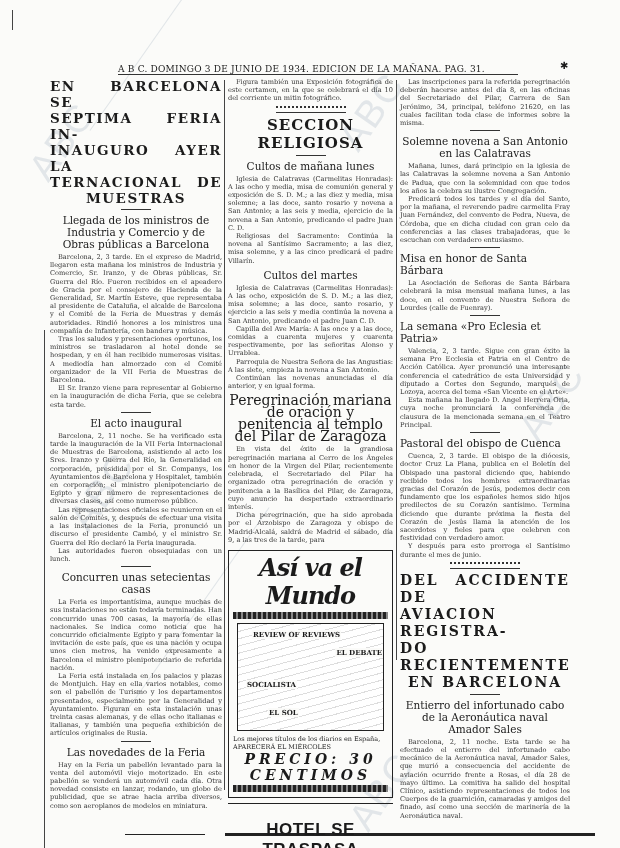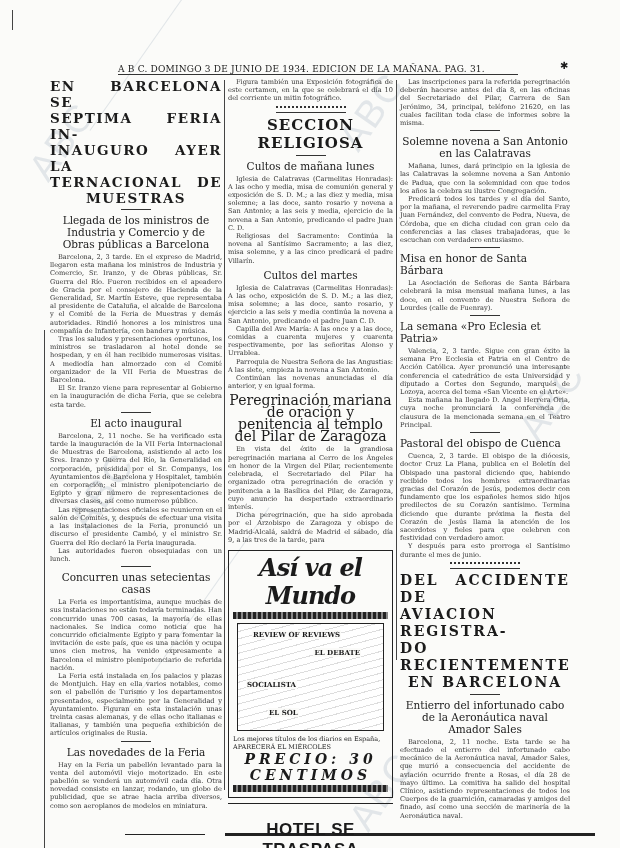--- a/index.html
+++ b/index.html
@@ -104,21 +104,21 @@
   <p class="body">Continúan las novenas anunciadas el día anterior, y en igual forma.</p>
   <div class="h2" style="font-size:14px">Peregrinación mariana de oración y penitencia al templo del Pilar de Zaragoza</div>
   <p class="body">En vista del éxito de la grandiosa peregrinación mariana al Cerro de los Ángeles en honor de la Virgen del Pilar, recientemente celebrada, el Secretariado del Pilar ha organizado otra peregrinación de oración y penitencia a la Basílica del Pilar, de Zaragoza, cuyo anuncio ha despertado extraordinario interés.</p>
   <p class="body">Dicha peregrinación, que ha sido aprobada por el Arzobispo de Zaragoza y obispo de Madrid-Alcalá, saldrá de Madrid el sábado, día 9, a las tres de la tarde, para</p>
 
   <div class="ad">
     <div class="ad-title">Así va el Mundo</div>
     <div class="ad-band"></div>
     <div class="ad-box">
       <span style="left:14px;top:6px">REVIEW OF REVIEWS</span>
-      <span style="right:22px;top:24px">EL DEBATE</span>
+      <span style="right:0;top:24px">EL DEBATE</span>
       <span style="left:8px;top:56px">SOCIALISTA</span>
       <span style="left:30px;top:84px">EL SOL</span>
     </div>
     <div class="ad-line">Los mejores títulos de los diarios en España,</div>
     <div class="ad-line">APARECERÁ EL MIÉRCOLES</div>
     <div class="ad-price">PRECIO: 30 CENTIMOS</div>
     <div class="ad-band"></div>
   </div>
   <div class="hotel">HOTEL SE TRASPASA</div>
   <p class="body" style="text-indent:0">por imposibilidad atenderlo personalmente. Situado en la Gran Vía a sol. Buena clientela. Facilidades pago. Escribir: Traspaso hotel, Via Fernández Ardavín, 18.</p>

